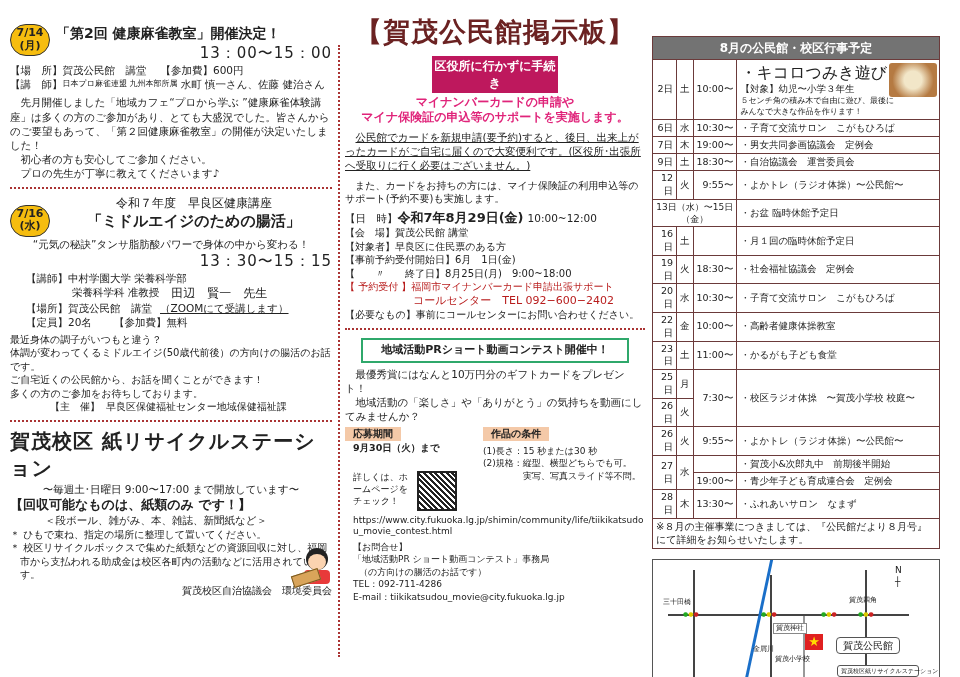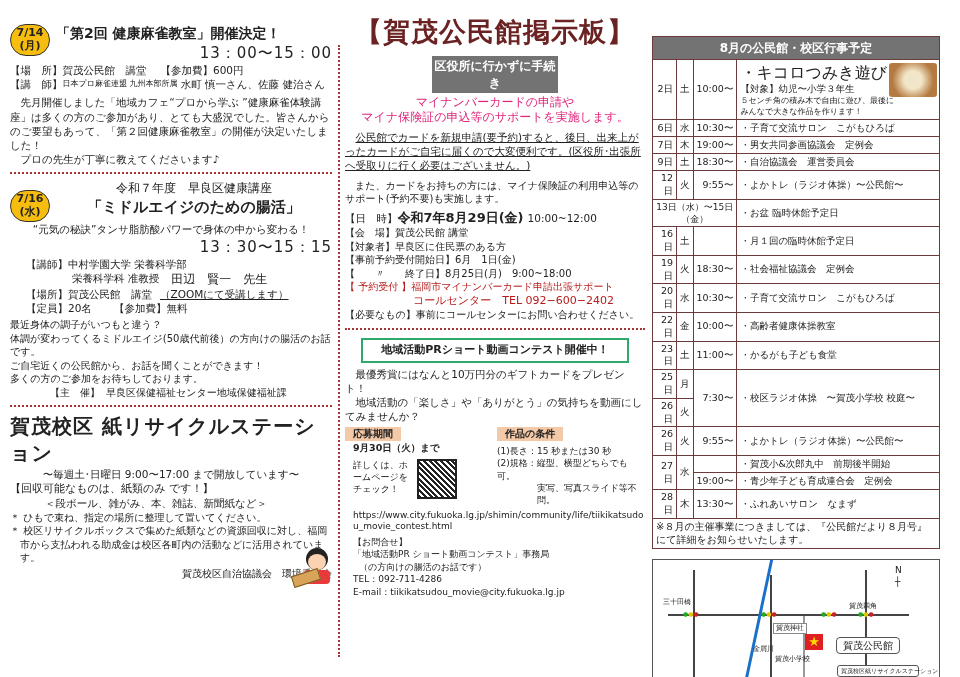--- a/index.html
+++ b/index.html
@@ -11,22 +11,22 @@
 .vdots{position:absolute;top:45px;bottom:20px;width:0;border-left:2px dotted #a33}
 .hdots{height:0;border-top:2px dotted #a33;margin:6px 0}
 .badge{display:inline-block;width:40px;height:32px;background:#f6bd0f;border:1.5px solid #333;border-radius:16px;text-align:center;font-weight:bold;font-size:11px;line-height:1.15;padding-top:2px;vertical-align:top}
 .ev-title{font-weight:bold;font-size:14px}
 .time-big{font-size:15px;text-align:right;letter-spacing:1px}
 .small{font-size:8px}
 .p{font-size:10.5px;text-indent:1em}
 .row{display:flex;font-size:10.5px}
 .lbl{white-space:nowrap}
 #title{font-family:"DejaVu Serif",serif;font-weight:bold;color:#6b2222;font-size:27px;text-align:center;margin-top:14px;letter-spacing:1px}
-.banner{background:#737373;color:#fff;font-weight:bold;font-size:12px;text-align:center;width:126px;margin:6px auto 2px;padding:2px 0}
-.pink{color:#e0247a;font-weight:normal;text-align:center;font-size:12px;line-height:1.3}
+.banner{background:#be185d;color:#fff;font-weight:bold;font-size:12px;text-align:center;width:126px;margin:6px auto 2px;padding:2px 0}
+.pink{color:#e0247a;font-weight:bold;text-align:center;font-size:12px;line-height:1.3}
 .u{text-decoration:underline}
 .red{color:#b81c1c}
 .green-box{border:2.5px solid #2fa86b;margin:8px 16px 4px;padding:3px 6px;text-align:center;font-weight:bold;font-size:11px}
 .peach{background:#f4c9a8;display:inline-block;padding:0 8px;font-weight:bold;font-size:10px}
 table{border-collapse:collapse;width:288px;border:1.5px solid #6b3a3a}
 td{border:1px solid #6b3a3a;font-size:9.5px;padding:1px 3px;height:17px;vertical-align:middle}
 td.d{width:24px;text-align:right}
 td.w{width:16px;text-align:center}
 td.t{width:40px;text-align:right}
 th{background:#737373;color:#fff;font-size:12px;padding:3px;font-weight:bold}
@@ -52,20 +52,21 @@
     </div>
   </div>
   <div class="row">
       <span class="lbl">【場　所】</span>
       <span>賀茂公民館　講堂</span>
       <span style="margin-left:14px">【参加費】</span>
       <span>600円</span>
     </div>
   <div class="row"><span class="lbl">【講　師】</span><span class="small" style="align-self:center">日本プロ麻雀連盟 九州本部所属</span>&nbsp;<span>水町 慎一さん、佐藤 健治さん</span></div>
   <div class="p" style="margin-top:4px">先月開催しました「地域カフェ“プロから学ぶ ”健康麻雀体験講座」は多くの方のご参加があり、とても大盛況でした。皆さんからのご要望もあって、「第２回健康麻雀教室」の開催が決定いたしました！</div>
+  <div class="p">初心者の方も安心してご参加ください。</div>
   <div class="p">プロの先生が丁寧に教えてくださいます♪</div>
 
   <div class="hdots"></div>
 
   <div style="display:flex;gap:6px">
     <div class="badge" style="margin-top:10px">
       <div>7/16</div>
       <div>(水)</div>
     </div>
     <div style="flex:1;text-align:center">
@@ -102,21 +103,21 @@
   </div>
   <div class="row" style="padding-left:40px;font-size:10px">
       <span class="lbl">【主　催】</span>
       <span style="margin-left:6px">早良区保健福祉センター地域保健福祉課</span>
     </div>
 
   <div class="hdots"></div>
 
   <div style="font-weight:bold;font-size:20px;letter-spacing:1px">賀茂校区 紙リサイクルステーション</div>
   <div style="text-align:center;font-size:10.5px">〜毎週土･日曜日 9:00〜17:00 まで開放しています〜</div>
-  <div style="font-weight:normal;font-size:11px">【回収可能なものは、紙類のみ です！】</div>
+  <div style="font-weight:bold;font-size:13px">【回収可能なものは、紙類のみ です！】</div>
   <div style="text-align:center;font-size:10.5px;padding-right:30px">＜段ボール、雑がみ、本、雑誌、新聞紙など＞</div>
   <div style="font-size:10px;padding-right:40px">＊ ひもで束ね、指定の場所に整理して置いてください。</div>
   <div style="font-size:10px;padding-left:1em;text-indent:-1em">＊ 校区リサイクルボックスで集めた紙類などの資源回収に対し、福岡市から支払われる助成金は校区各町内の活動などに活用されています。</div>
   <div style="text-align:right;font-size:10px;margin-top:2px">賀茂校区自治協議会　環境委員会</div>
   <div style="position:absolute;right:0;top:548px;width:40px;height:40px">
     <div style="position:absolute;right:4px;top:0;width:22px;height:22px;border-radius:50%;background:#222"></div>
     <div style="position:absolute;right:6px;top:6px;width:18px;height:16px;border-radius:50%;background:#fbd3b0"></div>
     <div style="position:absolute;right:2px;top:22px;width:26px;height:14px;background:#e83a3a;border-radius:4px"></div>
     <div style="position:absolute;right:12px;top:24px;width:28px;height:12px;background:#d9a45a;transform:rotate(-18deg);border:1px solid #7a5a20"></div>
   </div>
@@ -160,25 +161,25 @@
       <span>事前にコールセンターにお問い合わせください。</span>
     </div>
 
   <div class="hdots"></div>
 
   <div class="green-box">地域活動PRショート動画コンテスト開催中！</div>
   <div style="font-size:10px">
     <div class="p">最優秀賞にはなんと10万円分のギフトカードをプレゼント！</div>
     <div class="p">地域活動の「楽しさ」や「ありがとう」の気持ちを動画にしてみませんか？</div>
   </div>
-  <div style="display:flex;gap:24px;margin-top:4px">
+  <div style="display:flex;gap:10px;margin-top:4px">
     <div style="width:128px">
       <div class="peach">応募期間</div>
       <div style="font-size:9.5px;font-weight:bold;padding-left:8px">9月30日（火）まで</div>
-      <div style="display:flex;gap:4px;margin-top:4px;padding-left:8px">
+      <div style="display:flex;gap:4px;margin-top:16px;padding-left:8px">
         <div style="font-size:9px;width:60px">詳しくは、ホームページをチェック！</div>
         <div class="qr"></div>
       </div>
     </div>
     <div style="flex:1">
       <div class="peach">作品の条件</div>
       <div style="font-size:9px;margin-top:3px">(1)長さ：15 秒または30 秒</div>
       <div style="font-size:9px">(2)規格：縦型、横型どちらでも可。</div>
       <div style="font-size:9px;padding-left:40px">実写、写真スライド等不問。</div>
     </div>
@@ -315,21 +316,21 @@
     <div class="road" style="left:150px;top:56px;width:2px;height:80px;background:#999"></div>
 
     <div style="position:absolute;left:98px;top:0;width:3px;height:180px;background:#1a6fc9;transform:skewX(-12deg)"></div>
 
     <div class="lbl" style="left:30px;top:50px;font-size:6px;color:#2a2">●<span style="color:#dc0">●</span><span style="color:#c22">●</span></div>
     <div class="lbl" style="left:108px;top:50px;font-size:6px;color:#2a2">●<span style="color:#dc0">●</span><span style="color:#c22">●</span></div>
     <div class="lbl" style="left:168px;top:50px;font-size:6px;color:#2a2">●<span style="color:#dc0">●</span><span style="color:#c22">●</span></div>
     <div class="lbl" style="left:205px;top:50px;font-size:6px;color:#2a2">●<span style="color:#dc0">●</span><span style="color:#c22">●</span></div>
 
     <div class="lbl" style="left:10px;top:38px">三十田橋</div>
-    <div class="lbl" style="left:196px;top:42px;width:20px">賀茂四角</div>
+    <div class="lbl" style="left:196px;top:36px;width:20px">賀茂四角</div>
     <div class="lbl" style="left:120px;top:63px;border:1px solid #888;padding:0 2px;background:#fff">賀茂神社</div>
     <div style="position:absolute;left:152px;top:74px;width:18px;height:16px;background:#e02020;color:#ffdd00;font-size:13px;line-height:16px;text-align:center">★</div>
     <div class="lbl" style="left:183px;top:77px;font-size:10px;border:1px solid #555;border-radius:4px;padding:1px 6px;background:#fff">賀茂公民館</div>
     <div class="lbl" style="left:100px;top:85px;width:8px">金屑川</div>
     <div class="lbl" style="left:122px;top:95px;width:28px;text-align:center">賀茂小学校</div>
 
     <div class="lbl" style="left:184px;top:105px;width:82px;font-size:6px;border:1px solid #555;border-radius:3px;padding:1px 3px;background:#fff">賀茂校区紙リサイクルステーション</div>
 
     <div class="lbl" style="left:242px;top:4px;font-size:9px"><span>N</span><br>┼</div>
   </div>

